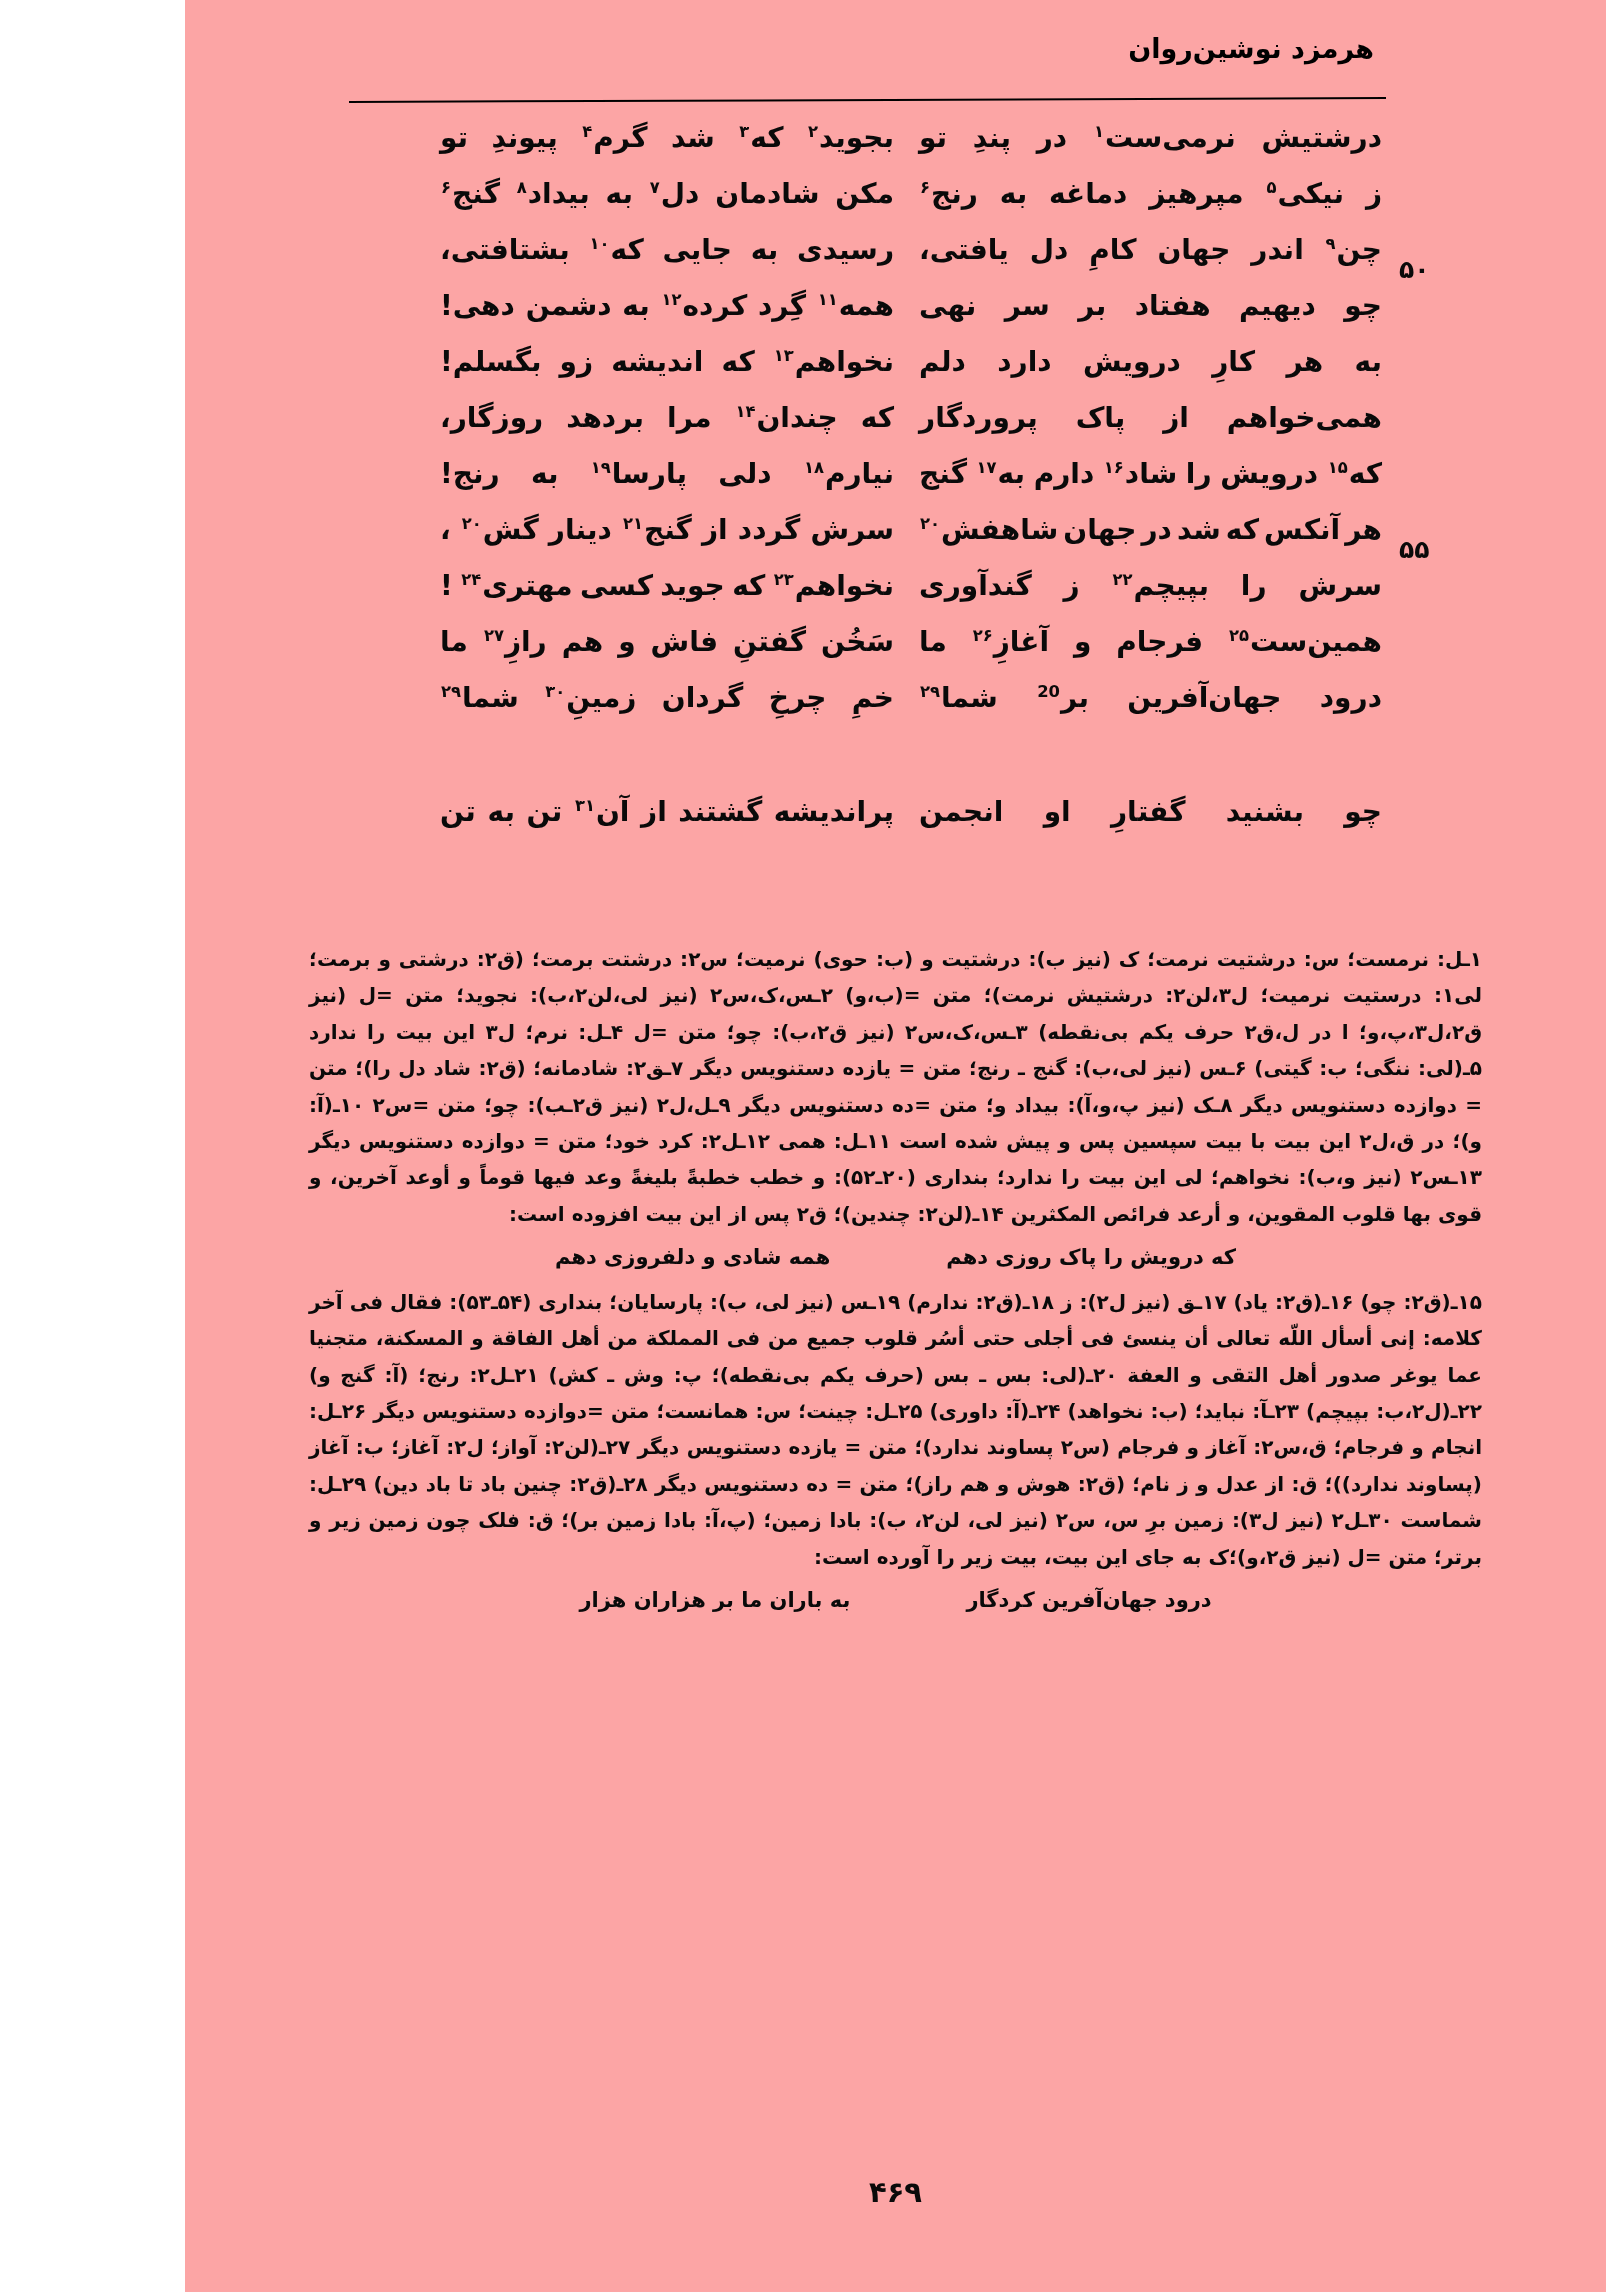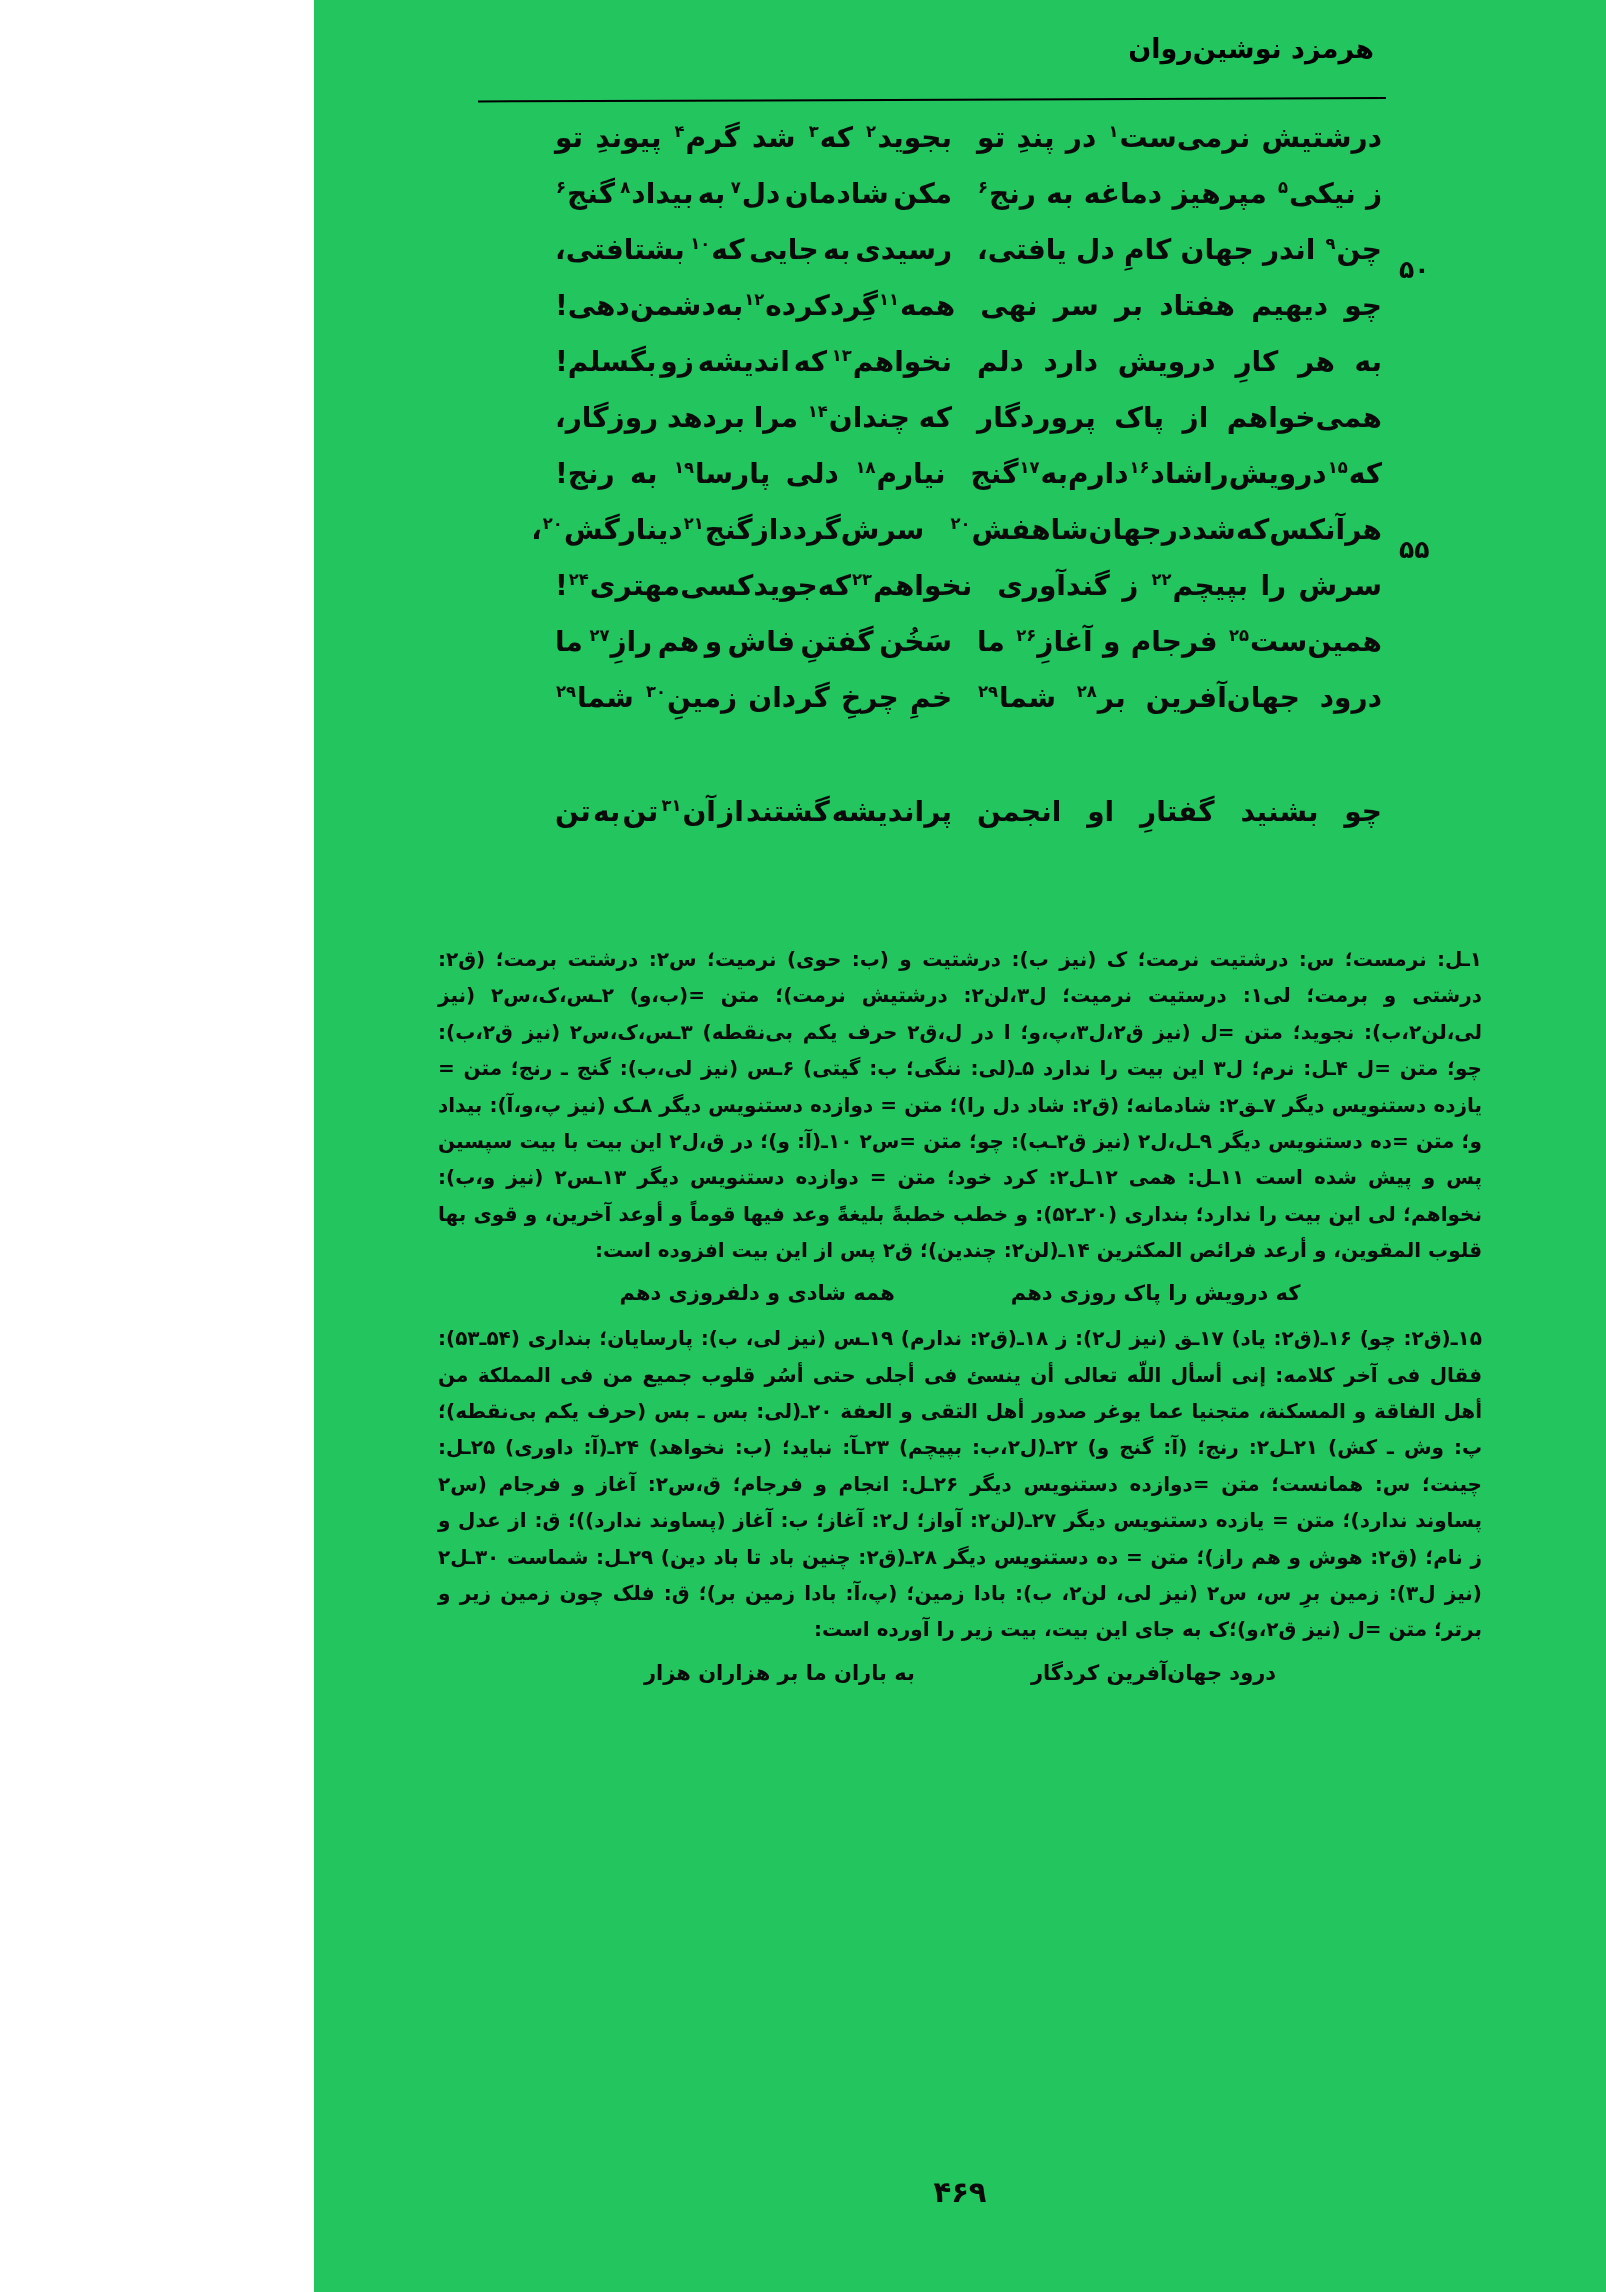--- a/index.html
+++ b/index.html
@@ -7,23 +7,23 @@
     margin: 0;
     padding: 0;
     background: #ffffff;
   }
   body {
     font-family: "DejaVu Sans", sans-serif;
     color: #0a0a0a;
   }
   .page {
     position: relative;
-    width: 1292px;
+    width: 1421px;
     height: 2292px;
-    background: #22c55e;
+    background: #fca5a5;
     overflow: hidden;
     direction: rtl;
   }
 
   
   .runhead-zone {
     position: absolute;
     top: 33px;
     right: 0;
     left: 0;
@@ -337,21 +337,21 @@
           <span class="w">و</span>
           <span class="w">هم</span>
           <span class="w">رازِ<sup class="fn">۲۷</sup></span>
           <span class="w">ما</span>
         </div>
       </div>
       <div class="verse-row">
         <div class="hemistich right">
           <span class="w">درود</span>
           <span class="w">جهان‌آفرین</span>
-          <span class="w">بر<sup class="fn">۲۸</sup></span>
+          <span class="w">بر<sup class="fn">20</sup></span>
           <span class="w">شما<sup class="fn">۲۹</sup></span>
         </div>
         <div class="hemistich left">
           <span class="w">خمِ</span>
           <span class="w">چرخِ</span>
           <span class="w">گردان</span>
           <span class="w">زمینِ<sup class="fn">۳۰</sup></span>
           <span class="w">شما<sup class="fn">۲۹</sup></span>
         </div>
       </div>

